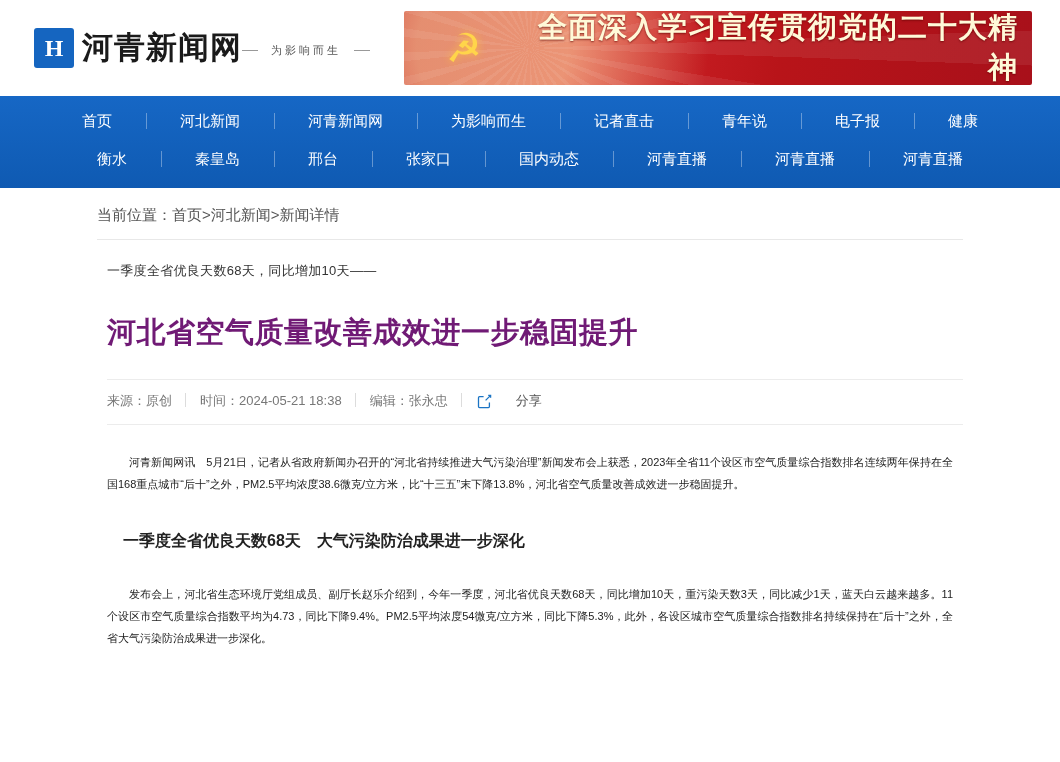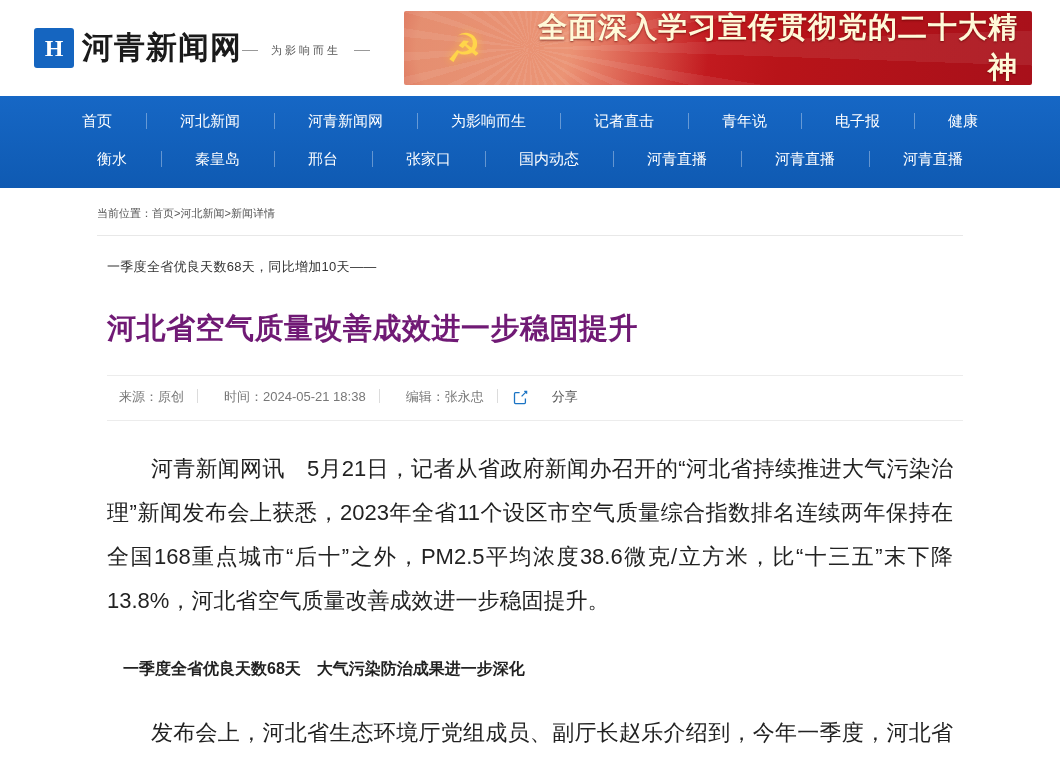--- a/index.html
+++ b/index.html
@@ -129,21 +129,21 @@
     width: 1px; height: 16px;
     background: rgba(255,255,255,.35);
   }
 
   
   .content { padding: 0 0 20px; }
   .breadcrumb {
     max-width: 866px;
     margin: 0 auto;
     padding: 18px 0 14px;
-    font-size: 11px;
+    font-size: 15px;
     color: #555;
     border-bottom: 1px solid #e8e8e8;
   }
   .breadcrumb a { color: #555; text-decoration: none; }
 
   .article {
     max-width: 866px;
     margin: 0 auto;
   }
   .kicker {
@@ -163,21 +163,21 @@
   .meta {
     margin: 26px 0 0 10px;
     padding: 12px 0 14px;
     border-top: 1px solid #ececec;
     border-bottom: 1px solid #ececec;
     display: flex;
     align-items: center;
     font-size: 13px;
     color: #777;
   }
-  .meta-item { padding-right: 28px; position: relative; white-space: nowrap; margin-left: 12px; }
+  .meta-item { padding-right: 28px; position: relative; white-space: nowrap; }
   .meta-item.sep::after {
     content: "";
     position: absolute;
     right: 14px; top: 1px;
     width: 1px; height: 14px;
     background: #dcdcdc;
   }
   .meta-share {
     display: flex; align-items: center; gap: 23px;
     color: #555; cursor: pointer;
@@ -185,21 +185,21 @@
   .share-icon {
     width: 17px; height: 17px;
     display: inline-block;
     position: relative;
   }
   .share-icon svg { display: block; }
 
   .body-text { padding: 0 10px; }
   .body-text p {
     margin: 26px 0 0;
-    font-size: 22px;
+    font-size: 11px;
     line-height: 2.0;
     color: #222;
     text-align: justify;
     text-indent: 2em;
   }
   .body-text p.subhead {
     font-weight: bold;
     text-indent: 1em;
     font-size: 16px;
     margin-top: 30px;

